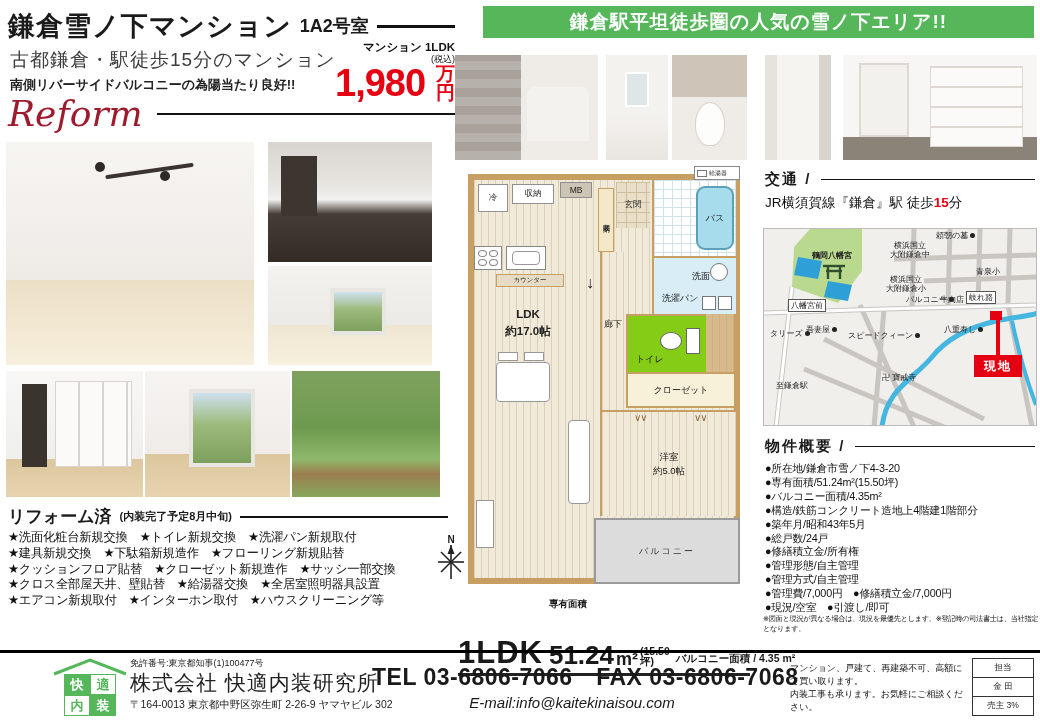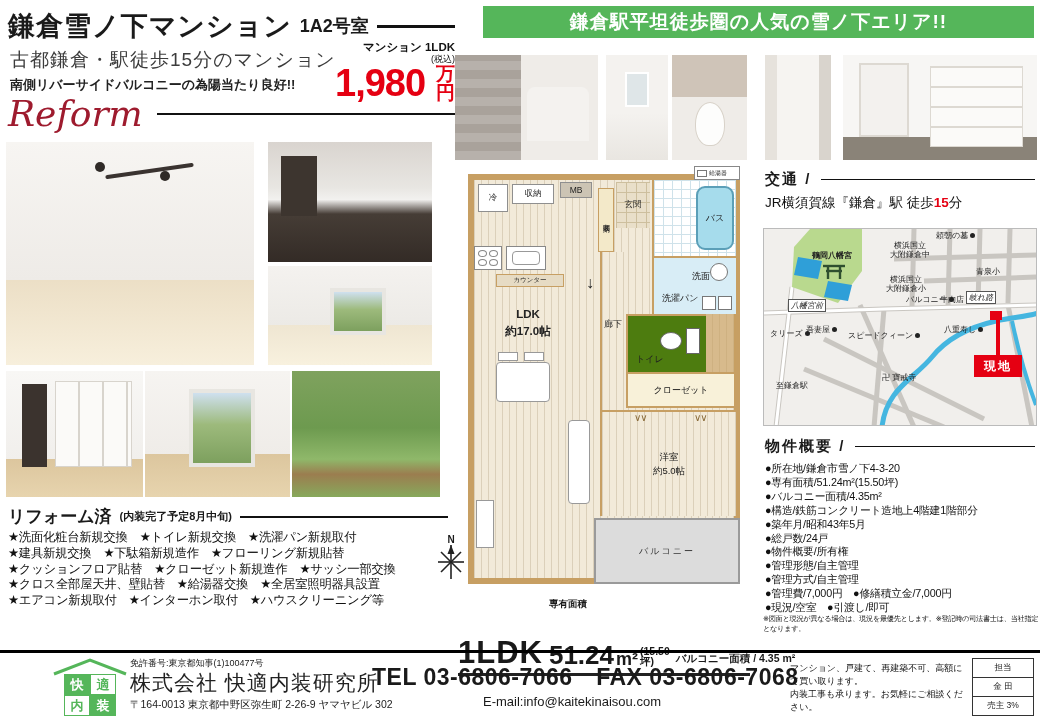--- a/index.html
+++ b/index.html
@@ -72,21 +72,21 @@
   .room-label { position:absolute; font-size:9px; color:#222;text-align:right; }
   .small-box { position:absolute; background:#fff; border:1px solid #8f8f8f; display:flex; align-items:center; justify-content:center; font-size:8.5px; color:#222; }
   .tan-box { background:#f3e9c9; border:1.5px solid #c79f63; }
   .bath-room { position:absolute; left:194px; top:10px; width:84px; height:78px; background:#fff;
                background-image:linear-gradient(#cfe2ea 1px,transparent 1px),linear-gradient(90deg,#cfe2ea 1px,transparent 1px); background-size:9px 9px; border-left:2px solid #c79f63; border-bottom:2px solid #c79f63; }
   .tub { position:absolute; left:42px; top:6px; width:38px; height:64px; background:#a6dcec; border:2px solid #5b9fb8; border-radius:9px; display:flex; align-items:center; justify-content:center; font-size:9px; }
   .wash-room { position:absolute; left:194px; top:88px; width:84px; height:56px; background:#d8edf6; border-left:2px solid #c79f63; }
   .basin { position:absolute; right:8px; top:5px; width:18px; height:18px; border-radius:50%; background:#fff; border:1.5px solid #777; }
   .washer { position:absolute; right:4px; bottom:4px; width:30px; height:14px; display:flex; gap:2px; }
   .washer div { flex:1; background:#fff; border:1.5px solid #777; }
-  .toilet-room { position:absolute; left:168px; top:144px; width:80px; height:58px; background:#4d7c0f; border-left:2px solid #c79f63; border-top:2px solid #c79f63; }
+  .toilet-room { position:absolute; left:168px; top:144px; width:80px; height:58px; background:#84cc16; border-left:2px solid #c79f63; border-top:2px solid #c79f63; }
   .toilet-shelf { position:absolute; left:248px; top:144px; width:30px; height:58px; background:#c79f63; opacity:.65; }
   .toilet-bowl { position:absolute; right:24px; top:16px; width:22px; height:18px; background:#fff; border:1.5px solid #666; border-radius:50%; }
   .toilet-tank { position:absolute; right:6px; top:12px; width:14px; height:26px; background:#fff; border:1.5px solid #666; }
   .closet-room { position:absolute; left:168px; top:202px; width:110px; height:36px; background:#f8f1d9; border:2px solid #c79f63; display:flex; align-items:center; justify-content:center; font-size:9px; }
   .yoshitsu { position:absolute; left:142px; top:240px; width:136px; height:106px; border-top:2px solid #c79f63; border-left:2px solid #c79f63; display:flex; align-items:center; justify-content:center; text-align:center; font-size:9.5px; line-height:1.5; }
   .hall { position:absolute; left:142px; top:82px; width:26px; height:158px; border-left:2px solid #c79f63; }
   .genkan { position:absolute; left:158px; top:12px; width:34px; height:46px; background:#e9dfc9;
             background-image:linear-gradient(#cdbf9e 1px,transparent 1px),linear-gradient(90deg,#cdbf9e 1px,transparent 1px); background-size:10px 10px;
             display:flex; align-items:center; justify-content:center; font-size:8.5px; }
   .genkan-storage { position:absolute; left:140px; top:18px; width:16px; height:64px; font-size:6.5px; display:flex; align-items:center; justify-content:center; writing-mode:vertical-rl; letter-spacing:1px; }
@@ -121,21 +121,21 @@
   .access-head { left:765px; top:170px; width:270px; display:flex; align-items:center; gap:10px; }
   .sec-title { font-size:15px; font-weight:bold; white-space:nowrap; letter-spacing:2px; }
   .sec-rule { flex:1; height:1.5px; background:#111; }
   .access-line { left:765px; top:194px; font-size:13.5px; color:#111; }
   .access-line .min { color:#e50012; font-weight:bold; }
 
   .map { left:763px; top:228px; width:274px; height:198px; background:#f1efec; border:1px solid #bbb; overflow:hidden; }
   .map svg { position:absolute; left:0; top:0; }
   .maplabel { position:absolute; font-size:8px; color:#222; white-space:nowrap; line-height:1.15; }
   .maplabel .dot { display:inline-block; width:5px; height:5px; border-radius:50%; background:#222; vertical-align:middle; margin-left:2px; }
-  .mapbox { position:absolute; font-size:8px; background:#fff; border:1px solid #555; padding:0 2px; white-space:nowrap;font-style:italic; }
+  .mapbox { position:absolute; font-size:8px; background:#fff; border:1px solid #555; padding:0 2px; white-space:nowrap; }
   .genchi { position:absolute; left:210px; top:126px; width:48px; height:22px; background:#e50012; color:#fff; font-size:12px; font-weight:bold; display:flex; align-items:center; justify-content:center; letter-spacing:2px; }
   .genchi-line { position:absolute; left:232px; top:90px; width:4px; height:38px; background:#e50012; }
   .genchi-mark { position:absolute; left:226px; top:82px; width:12px; height:9px; background:#e50012; }
   .torii { position:absolute; left:58px; top:34px; width:24px; height:16px; }
 
   .overview-head { left:765px; top:437px; width:270px; display:flex; align-items:center; gap:10px; }
   .overview-list { left:765px; top:462px; width:272px; font-size:10.8px; line-height:13.9px; color:#111; letter-spacing:-0.2px; }
   .overview-note { left:763px; top:614px; width:276px; font-size:7.2px; color:#111; letter-spacing:-0.3px; }
 
   
@@ -143,21 +143,21 @@
   .logo { left:58px; top:660px; width:64px; height:56px; }
   .logo-roof { position:absolute; left:-6px; top:-2px; width:76px; height:18px; }
   .logo-grid { position:absolute; left:6px; top:14px; width:52px; height:42px; display:grid; grid-template-columns:1fr 1fr; grid-template-rows:1fr 1fr; }
   .logo-grid span { display:flex; align-items:center; justify-content:center; font-size:13px; font-weight:bold; border:1.5px solid #55b65a; }
   .lg-g { background:#55b65a; color:#fff; }
   .lg-w { background:#fff; color:#55b65a; }
   .license { left:130px; top:657px; font-size:9px; color:#222; }
   .company { left:130px; top:669px; font-size:21px; color:#222; letter-spacing:1px; }
   .address { left:130px; top:698px; font-size:10.5px; color:#222; }
   .telfax { left:372px; top:662px; width:400px; text-align:center; font-size:23px; font-weight:bold; letter-spacing:0.5px; white-space:nowrap; }
-  .email { left:372px; top:694px; width:400px; text-align:center; font-size:13px; }
+  .email { left:372px; top:694px; width:400px; text-align:center; font-size:15px;font-style:italic; }
   .pitch { left:790px; top:662px; width:175px; font-size:9px; line-height:13px; color:#111; }
   .staff-table { left:972px; top:658px; width:62px; border:1px solid #333; }
   .staff-table div { border-bottom:1px solid #333; font-size:8.5px; text-align:center; padding:3px 0; background:#fff; }
   .staff-table div:last-child { border-bottom:none; }
 </style>
 </head>
 <body>
 
 <div id="page">
 
@@ -411,21 +411,21 @@
     <span class="sec-title">物件概要 /</span>
     <span class="sec-rule"></span>
   </div>
   <div class="abs overview-list">
     <div>●所在地/鎌倉市雪ノ下4-3-20</div>
     <div>●専有面積/51.24m²(15.50坪)</div>
     <div>●バルコニー面積/4.35m²</div>
     <div>●構造/鉄筋コンクリート造地上4階建1階部分</div>
     <div>●築年月/昭和43年5月</div>
     <div>●総戸数/24戸</div>
-    <div>●物件概要/所有権</div>
+    <div>●修繕積立金/所有権</div>
     <div>●管理形態/自主管理</div>
     <div>●管理方式/自主管理</div>
     <div>●管理費/7,000円　●修繕積立金/7,000円</div>
     <div>●現況/空室　●引渡し/即可</div>
   </div>
   <div class="abs overview-note">※図面と現況が異なる場合は、現況を最優先とします。※登記時の司法書士は、当社指定となります。</div>
 
   <div class="abs footer-rule"></div>
 
   <div class="abs logo">

